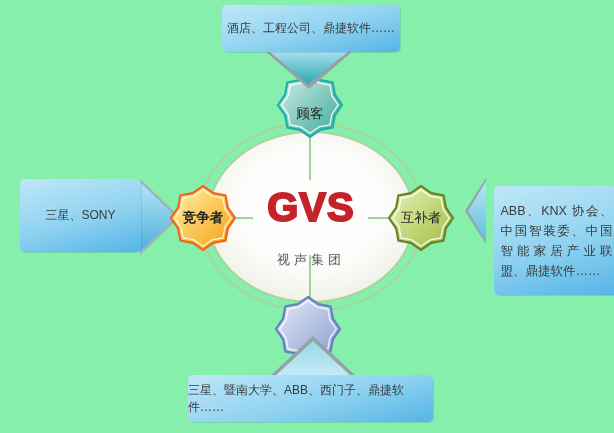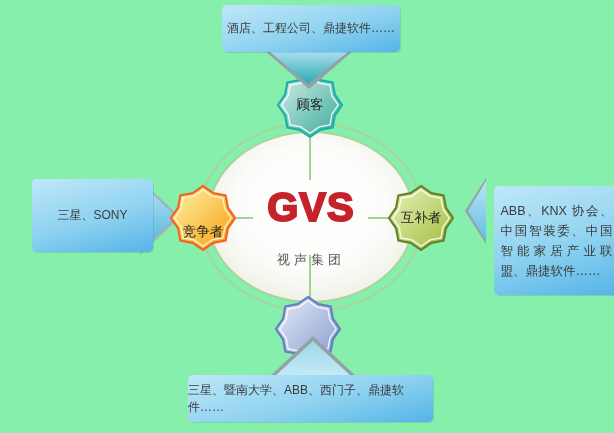--- a/index.html
+++ b/index.html
@@ -9,30 +9,30 @@
   }
   #stage svg{position:absolute;left:0;top:0;z-index:1;}
   .box{
     position:absolute;z-index:2;border-radius:5px;
     background:linear-gradient(165deg,#bfe7f8 0%,#8ed2f0 55%,#55b4e7 100%);
     display:flex;align-items:center;justify-content:center;
     color:#3b3b3b;font-size:12px;line-height:17px;
     box-shadow:1px 1px 0 rgba(70,130,160,0.25);
   }
   .box--top{left:222px;top:5px;width:178px;height:47px;}
-  .box--left{left:32px;top:179px;width:121px;height:73px;}
+  .box--left{left:20px;top:179px;width:121px;height:73px;}
   .box--right{left:494px;top:172px;width:125px;height:109px;margin-top:14px;}
   .box--right .box__text{display:block;width:112px;text-align:justify;line-height:20px;font-size:12.5px;}
   .box--bottom{left:188px;top:375px;width:245px;height:47px;}
   .badge-label{
     position:absolute;z-index:3;width:80px;text-align:center;
     color:#222222;font-size:13.5px;line-height:16px;
   }
-  .badge-label--top{left:270px;top:97px;}
-  .badge-label--left{left:163px;top:224px;}
+  .badge-label--top{left:270px;top:106px;}
+  .badge-label--left{left:163px;top:210px;font-weight:bold;}
   .badge-label--right{left:381px;top:210px;}
   .badge-label--bottom{left:268px;top:321px;}
   .gvs-logo{
     position:absolute;z-index:3;left:231px;top:189px;width:160px;height:36px;
     text-align:center;font-size:40px;line-height:36px;font-weight:bold;
     color:#c5232b;-webkit-text-stroke:2px #c5232b;letter-spacing:1px;
   }
   .gvs-subtitle{
     position:absolute;z-index:3;left:231px;top:231px;width:160px;
     text-align:center;font-size:13px;letter-spacing:4px;color:#5a5857;margin-top:20px;

